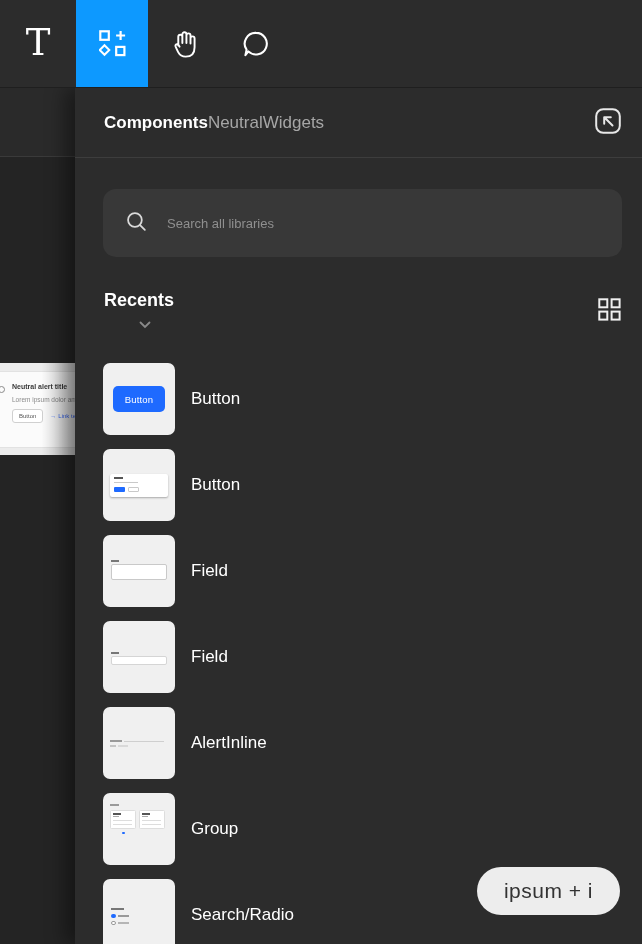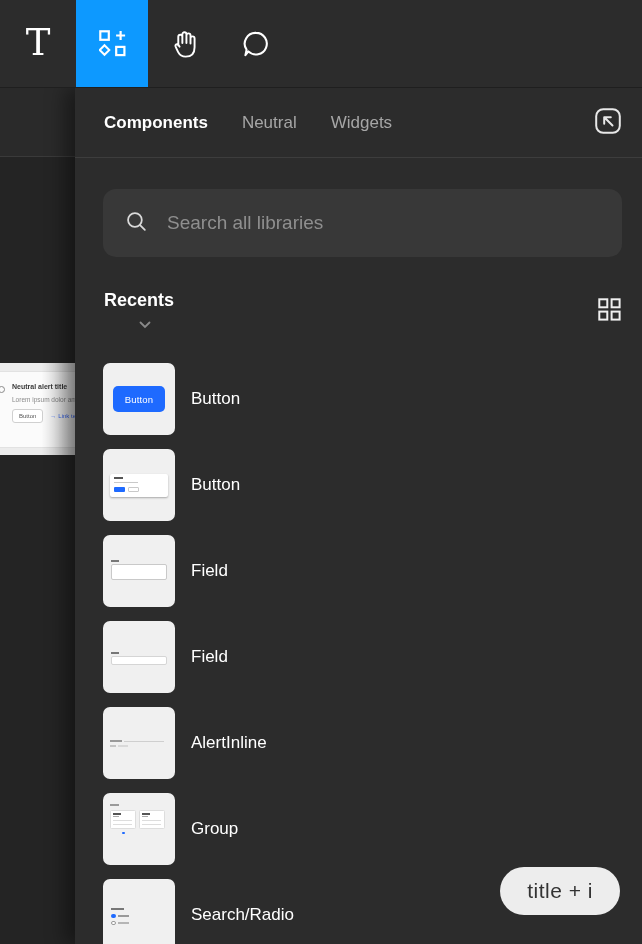--- a/index.html
+++ b/index.html
@@ -53,32 +53,32 @@
   
   .panel {
     position:absolute; left:75px; top:88px; right:0; bottom:0;
     background:#2c2c2c; z-index:20;
     box-shadow:-10px 0 18px rgba(0,0,0,0.40);
   }
   .panel-header {
     height:70px; display:flex; align-items:center;
     padding:0 17px 0 29px; border-bottom:1px solid #3d3d3d;
   }
-  .tabs { display:flex; gap:34px; flex:1; }
+  .tabs { display:flex; flex:1; }
   .tab { font-size:17px; color:#a6a6a6; cursor:default; }
   .tab.active { color:#fff; font-weight:700; }
   .corner-btn { display:flex; align-items:center; justify-content:center; width:34px; height:34px; cursor:default; }
 
   .searchbar {
     margin:31px 20px 0 28px; height:68px; background:#383838; border-radius:13px;
     display:flex; align-items:center; padding:0 21px; gap:18px;
   }
   .searchbar input {
     flex:1; background:transparent; border:none; outline:none;
-    color:#fff; font-size:19px; font-family:inherit;
+    color:#fff; font-size:13px; font-family:inherit;
   }
   .searchbar input::placeholder { color:#8f8f8f; }
 
   .recents-row { margin:33px 21px 0 29px; display:flex; align-items:center; }
   .recents-left { display:flex; align-items:center; cursor:default;flex-direction:column; }
   .recents-title { font-size:18px; font-weight:700; color:#fff; }
   .chev { margin-left:12px; margin-top:4px; }
   .grid-btn { margin-left:auto; display:flex; cursor:default; }
 
   .list { margin-top:30px; padding-left:28px; }
@@ -316,16 +316,16 @@
           <div class="mr-d1"></div>
             <div class="mr-l1"></div>
           <div class="mr-d2"></div>
             <div class="mr-l2"></div>
         </div>
         <span class="row-label">Search/Radio</span>
       </div>
 
     </div>
 
-    <div class="badge">title + i</div>
+    <div class="badge">ipsum + i</div>
   </div>
 
 </div>
 
 </body></html>

